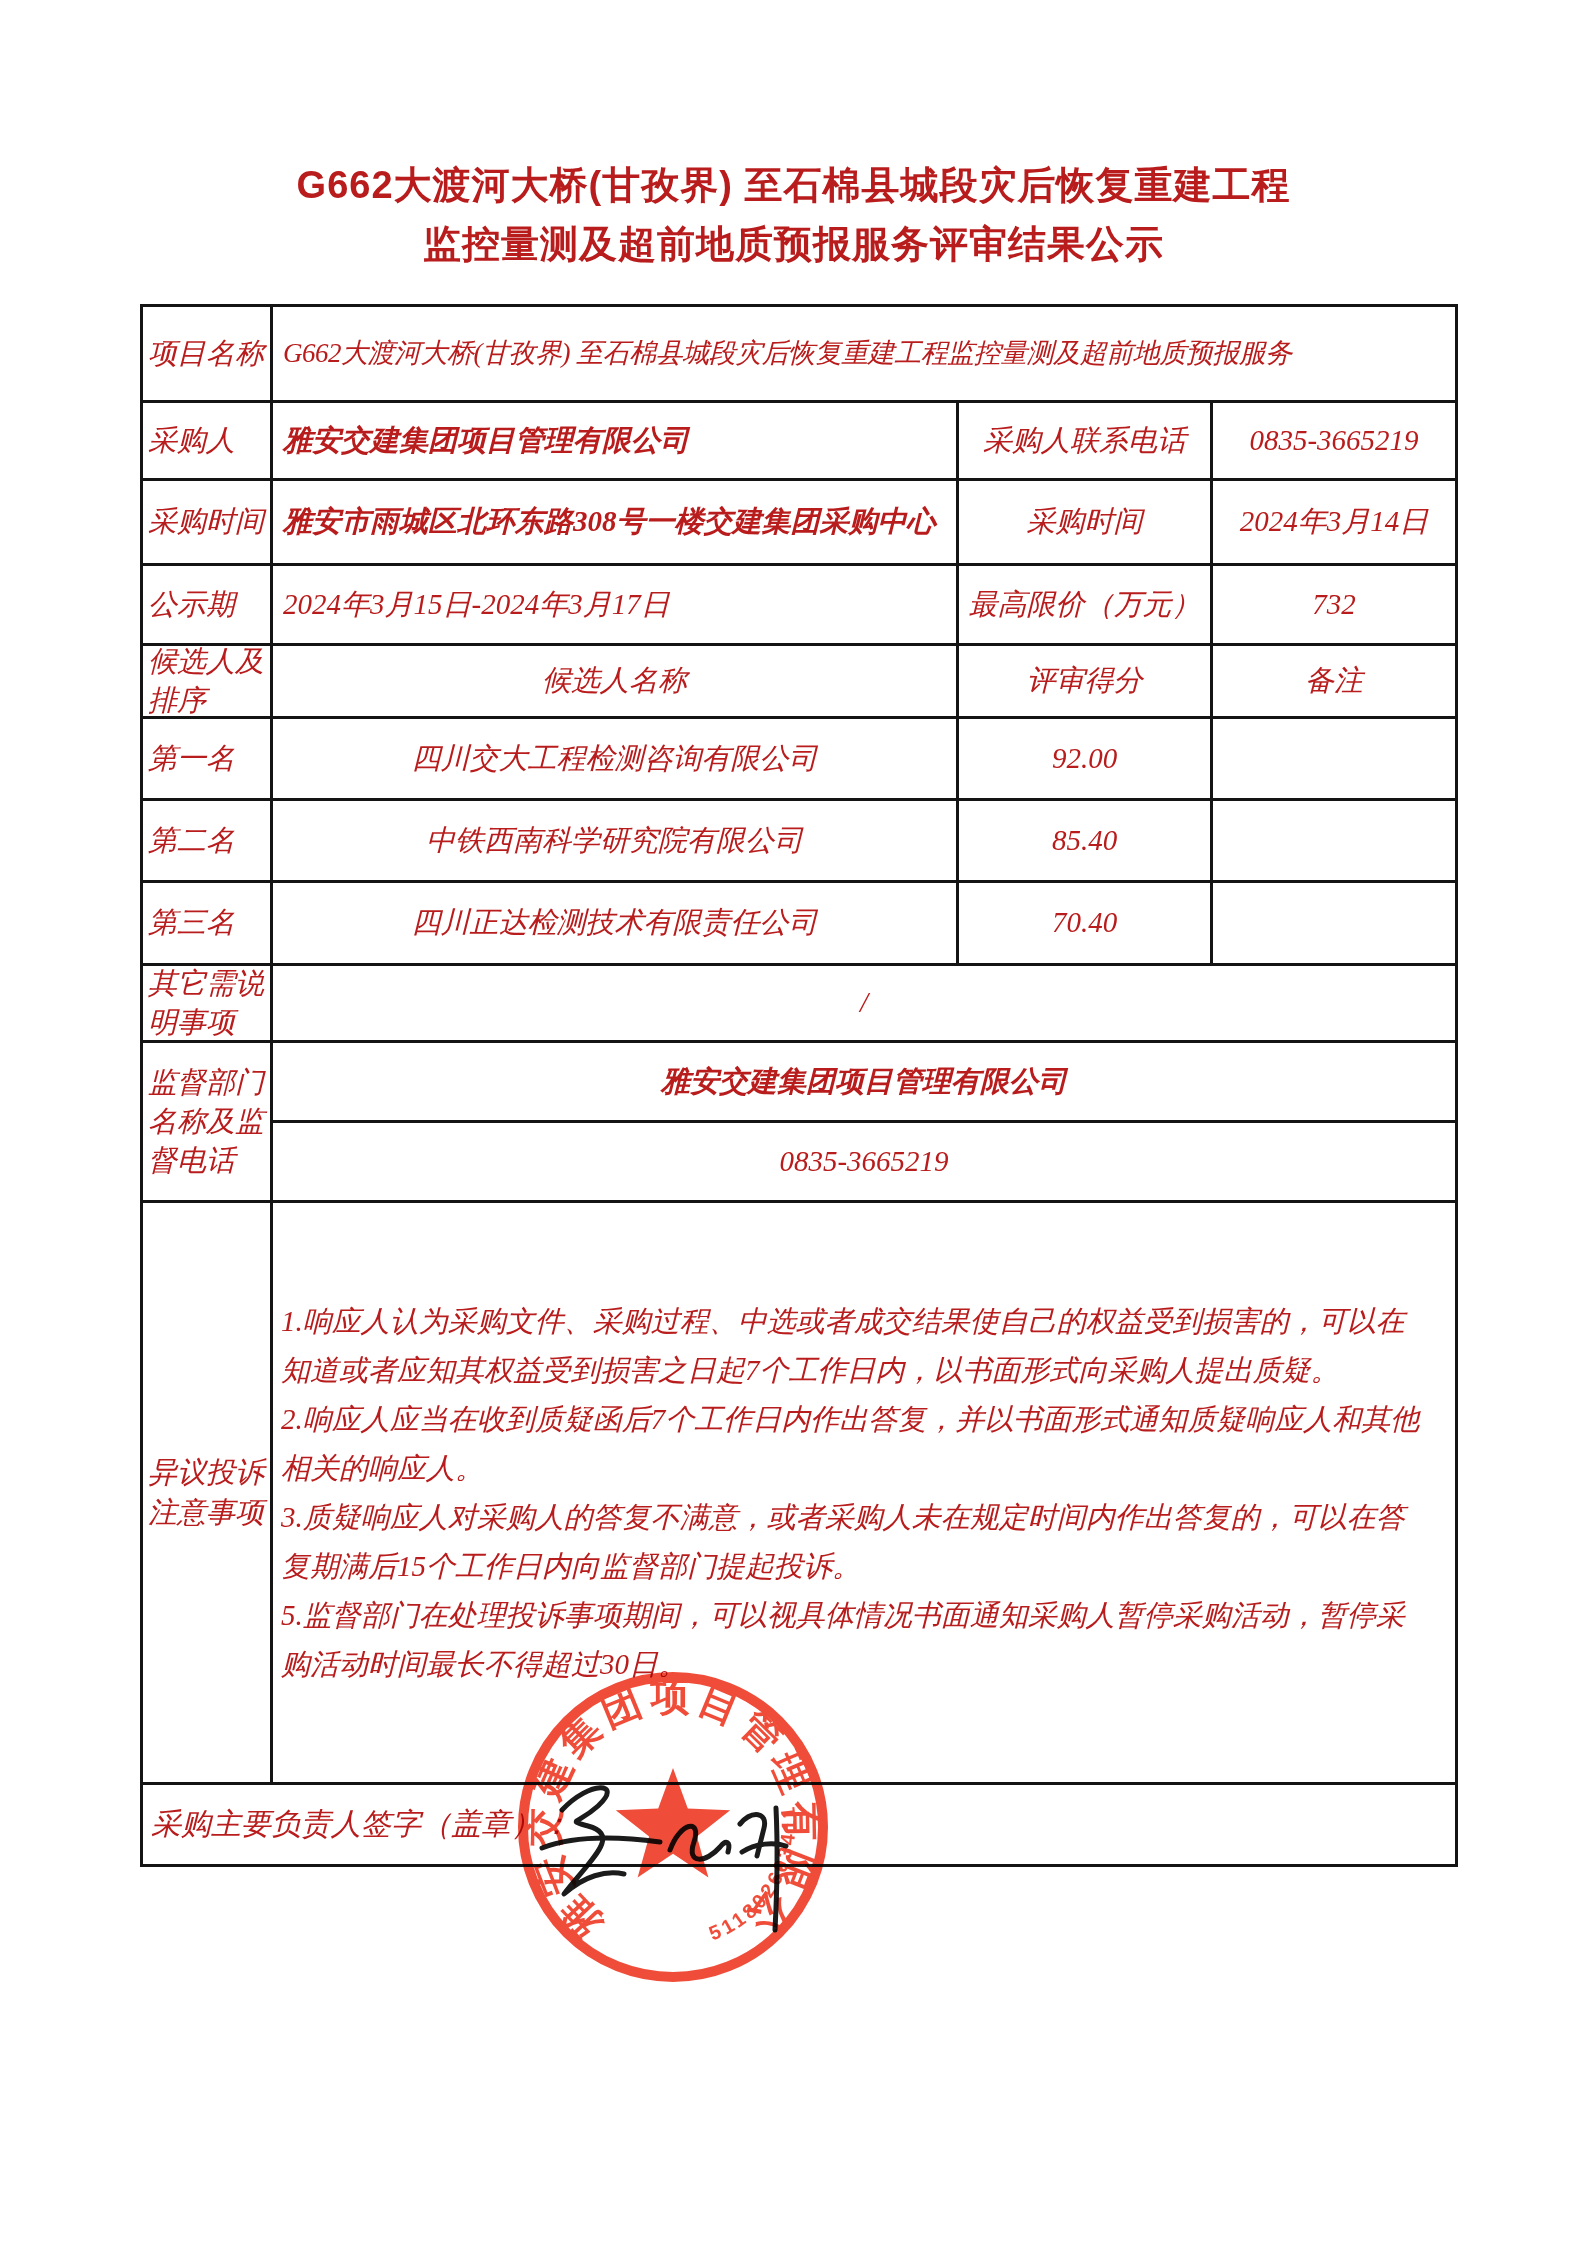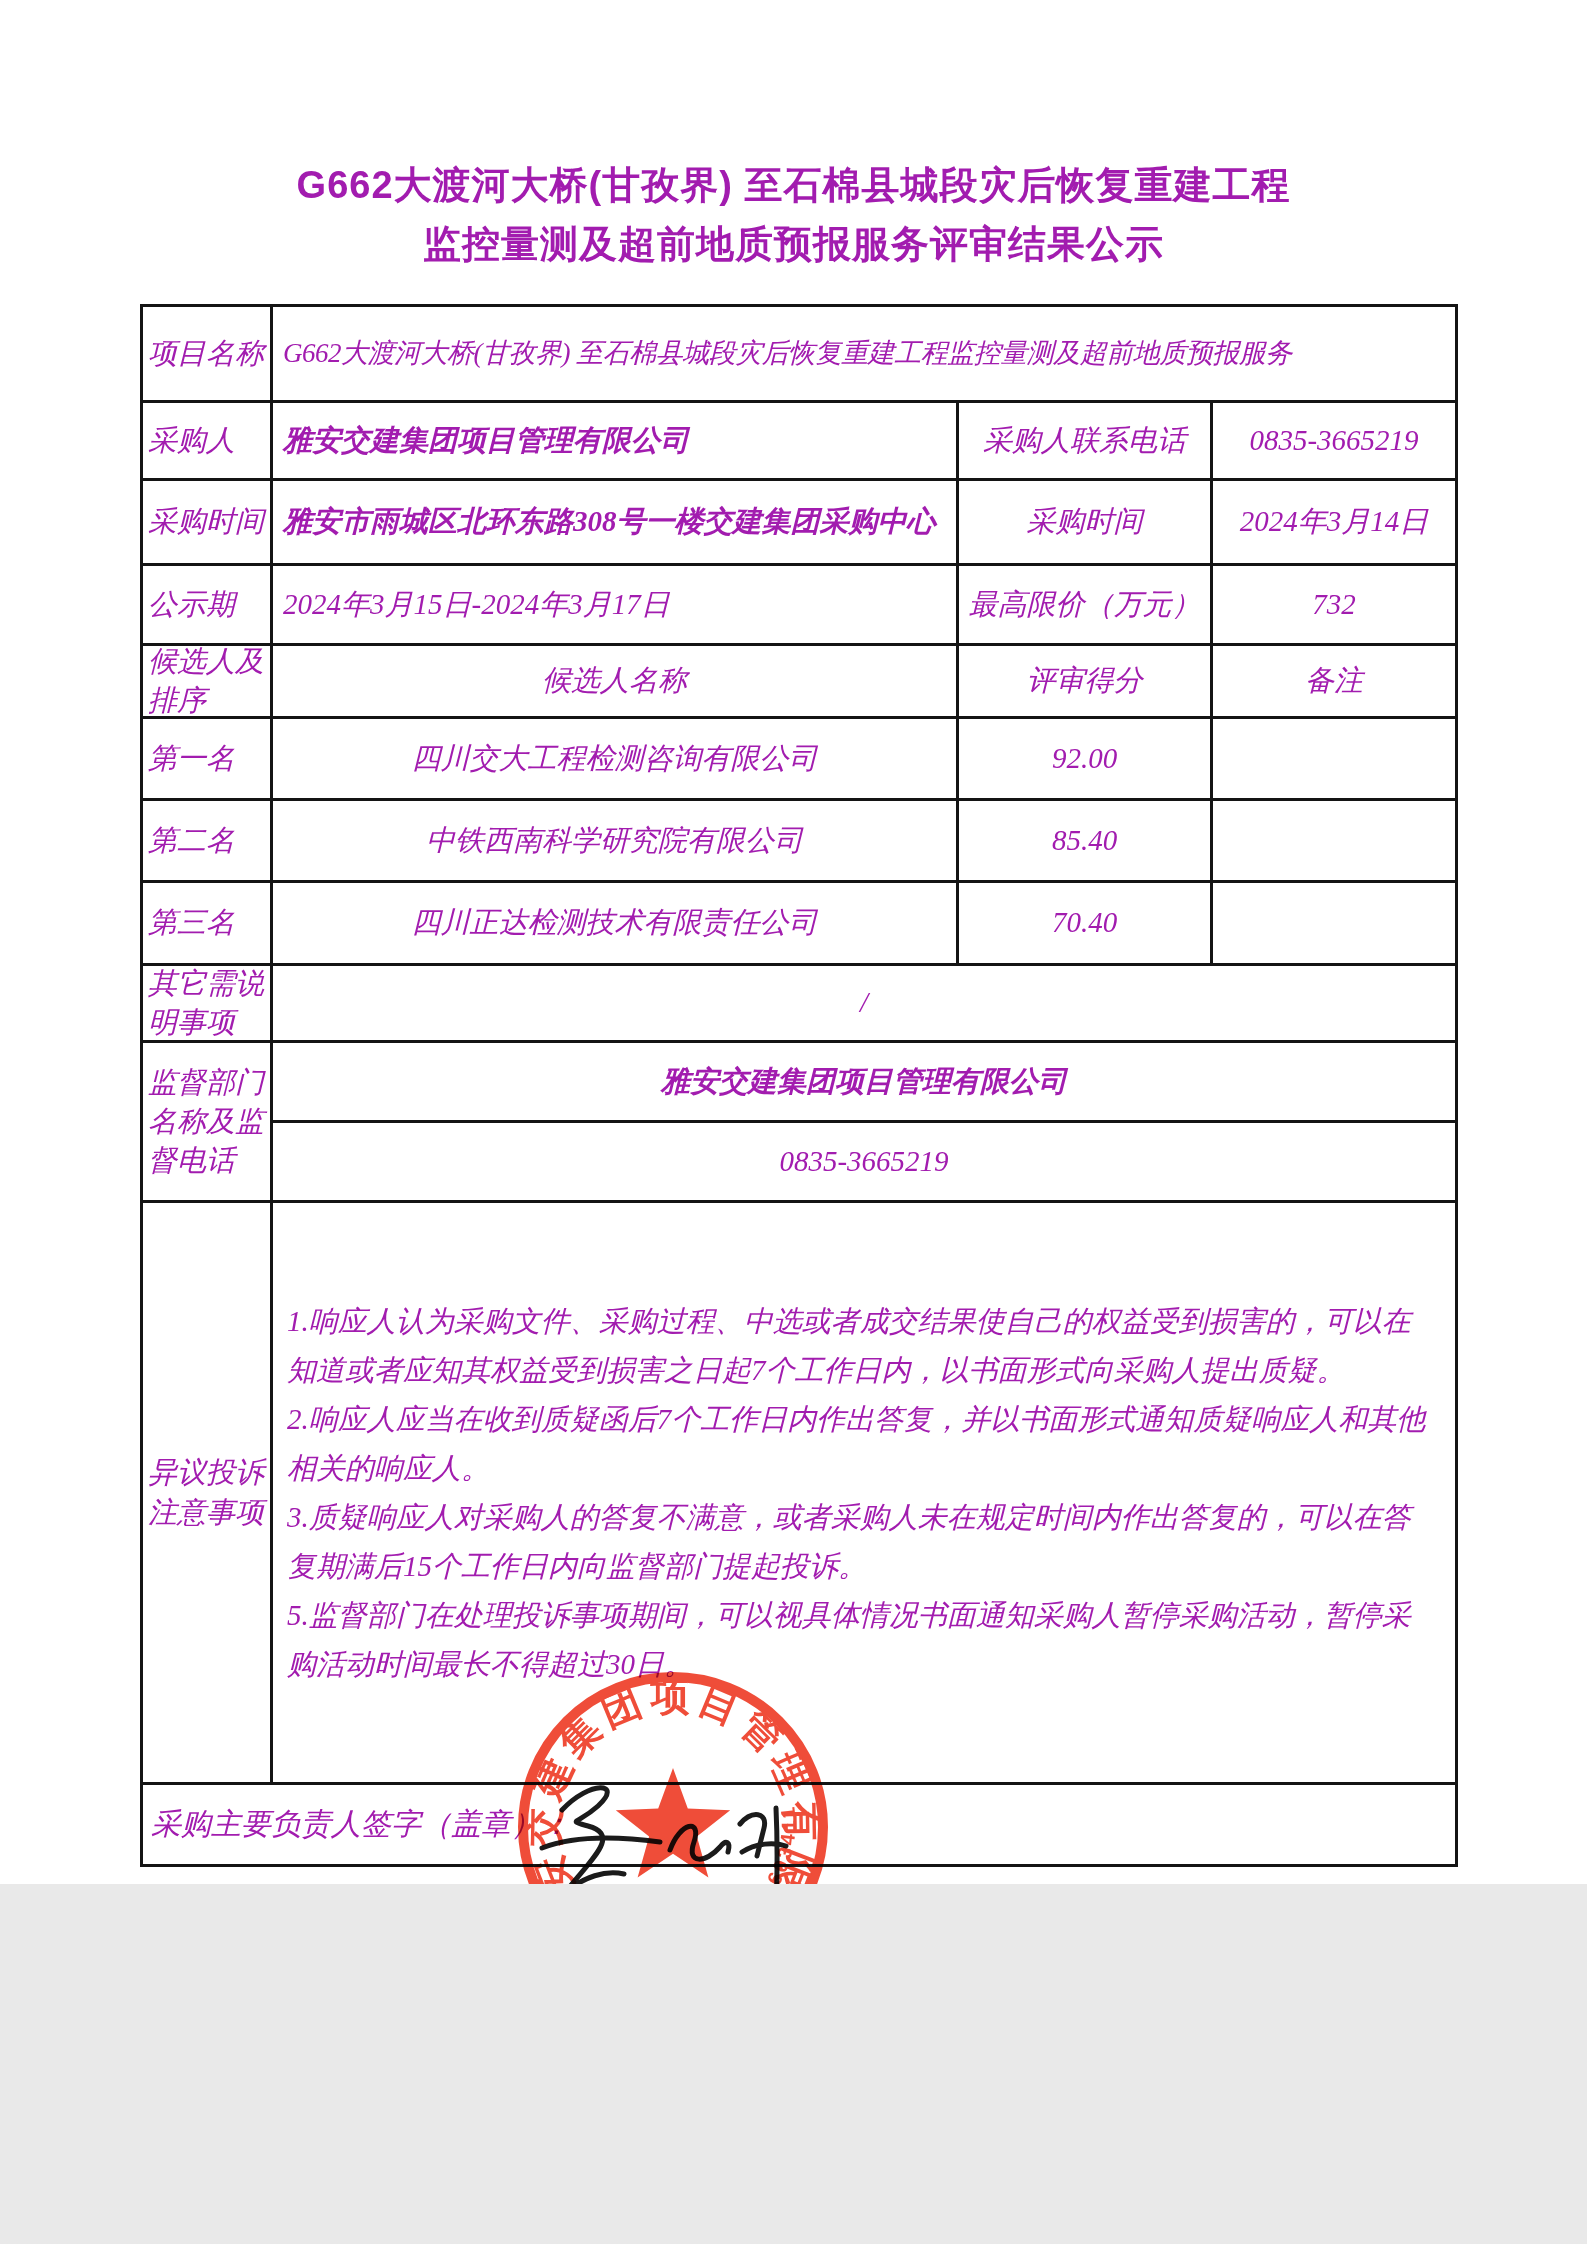--- a/index.html
+++ b/index.html
@@ -1,23 +1,23 @@
 <!DOCTYPE html>
 <html><head>
 <meta charset="utf-8">
 <style>
   html,body{margin:0;padding:0;}
   body{background:#e9e9e9;}
   .page{
     position:relative;
-    width:1587px;height:1884px;
+    width:1587px;height:2244px;
     background:#ffffff;
     overflow:hidden;
     font-family:"Liberation Serif","DejaVu Serif",serif;
-    color:#a21caf;
+    color:#b91c1c;
   }
   .doc-title{
     position:absolute;left:0;top:156px;width:100%;
     text-align:center;
     font-family:"Liberation Sans","DejaVu Sans",sans-serif;
     font-weight:bold;font-size:38px;line-height:59px;
     letter-spacing:1px;
   }
   .tbl{
     position:absolute;left:140px;top:304px;
@@ -37,21 +37,21 @@
     text-align:center;
     box-sizing:border-box;
     overflow:hidden;
   }
   .cell.left{justify-content:flex-start;text-align:left;padding-left:10px;padding-right:16px;}
   .cell.lbl{justify-content:flex-start;text-align:left;padding-left:5px;padding-right:2px;}
   .bold{font-weight:bold;}
   .small{font-size:27px;letter-spacing:-0.5px;}
   .complaint-body{
     display:flex;flex-direction:column;justify-content:center;
-    padding:10px 26px 10px 14px;
+    padding:10px 26px 10px 8px;
   }
   .complaint-body .item{
     text-align:left;font-size:29px;line-height:49px;
   }
   .sig-row{justify-content:flex-start;text-align:left;padding-left:8px;font-size:30px;}
   .stamp{
     position:absolute;left:514px;top:1668px;width:318px;height:318px;
     mix-blend-mode:multiply;opacity:0.92;
   }
   .handwriting{

